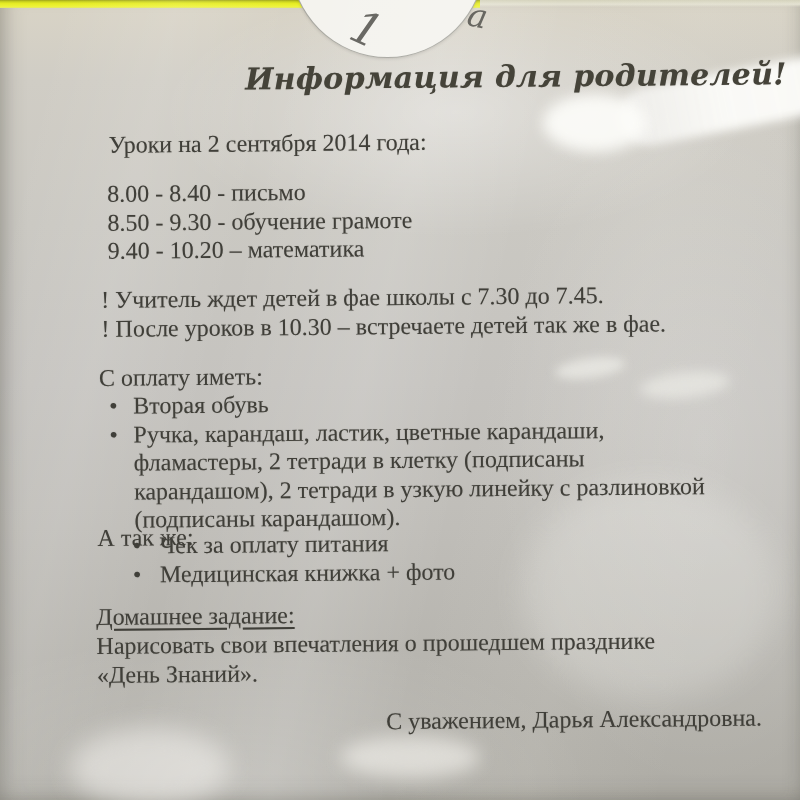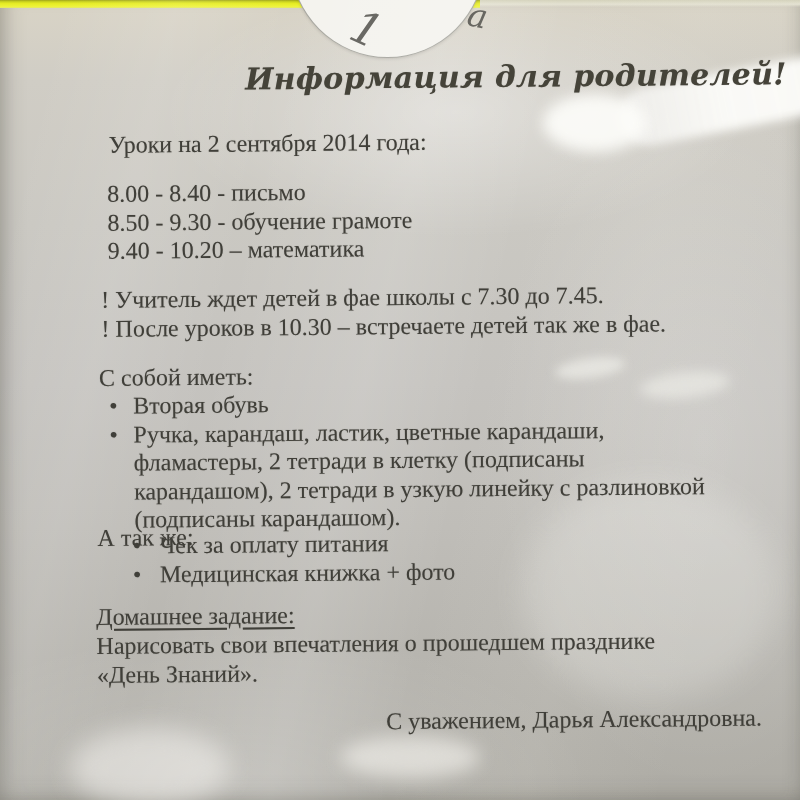--- a/index.html
+++ b/index.html
@@ -114,21 +114,21 @@
       <div>8.00 - 8.40 - письмо</div>
       <div>8.50 - 9.30 - обучение грамоте</div>
       <div>9.40 - 10.20 – математика</div>
     </div>
 
     <div class="block notices">
       <div>! Учитель ждет детей в фае школы с 7.30 до 7.45.</div>
       <div>! После уроков в 10.30 – встречаете детей так же в фае.</div>
     </div>
 
-    <div class="block bring-header">С собой иметь:</div>
+    <div class="block bring-header">С оплату иметь:</div>
 
     <ul class="block list bring-list">
       <li>
         <span class="marker">•</span>
         <span>Вторая обувь</span>
       </li>
       <li>
         <span class="marker">•</span>
         <span>Ручка, карандаш, ластик, цветные карандаши, фламастеры, 2 тетради в клетку (подписаны карандашом), 2 тетради в узкую линейку с разлиновкой (подписаны карандашом).</span>
       </li>

